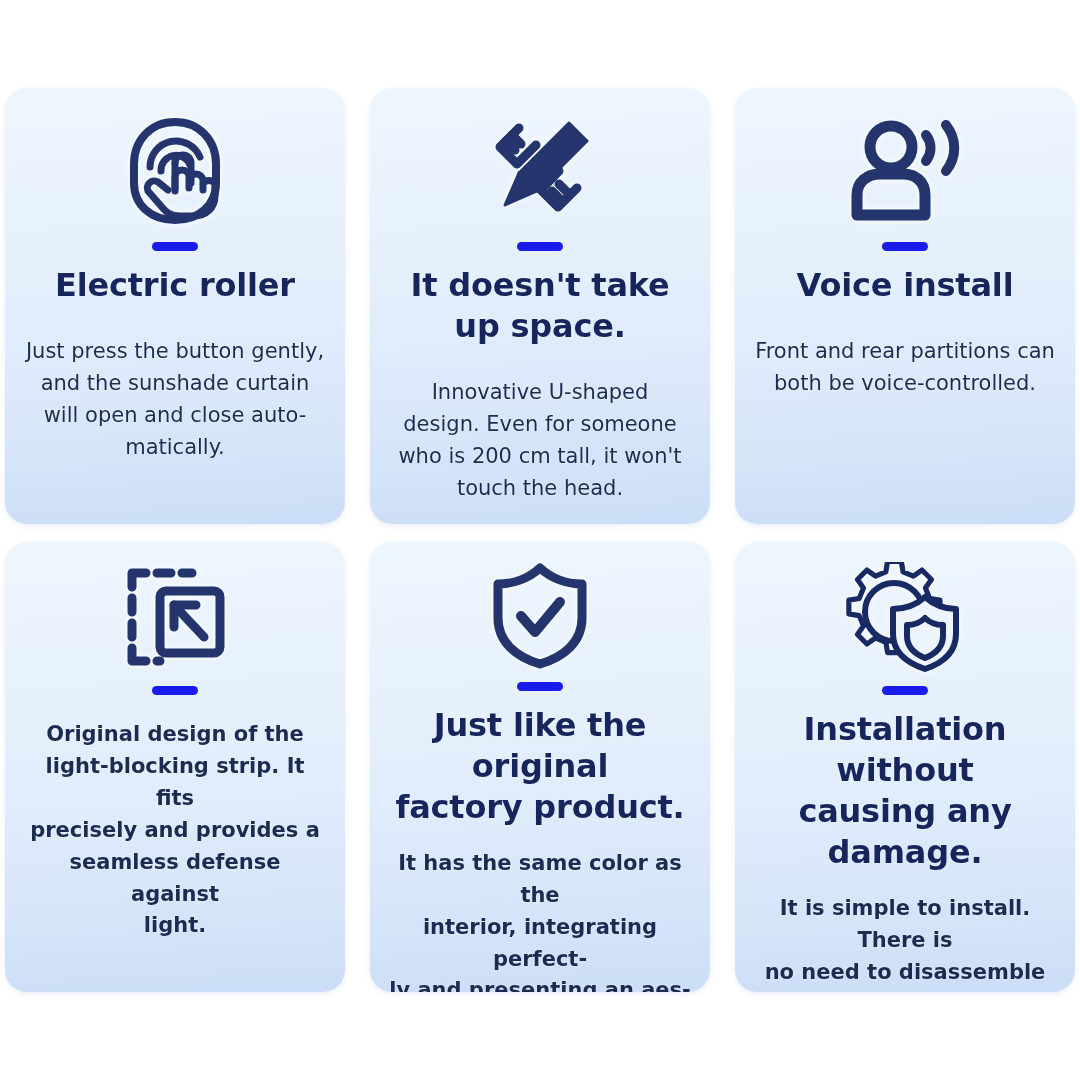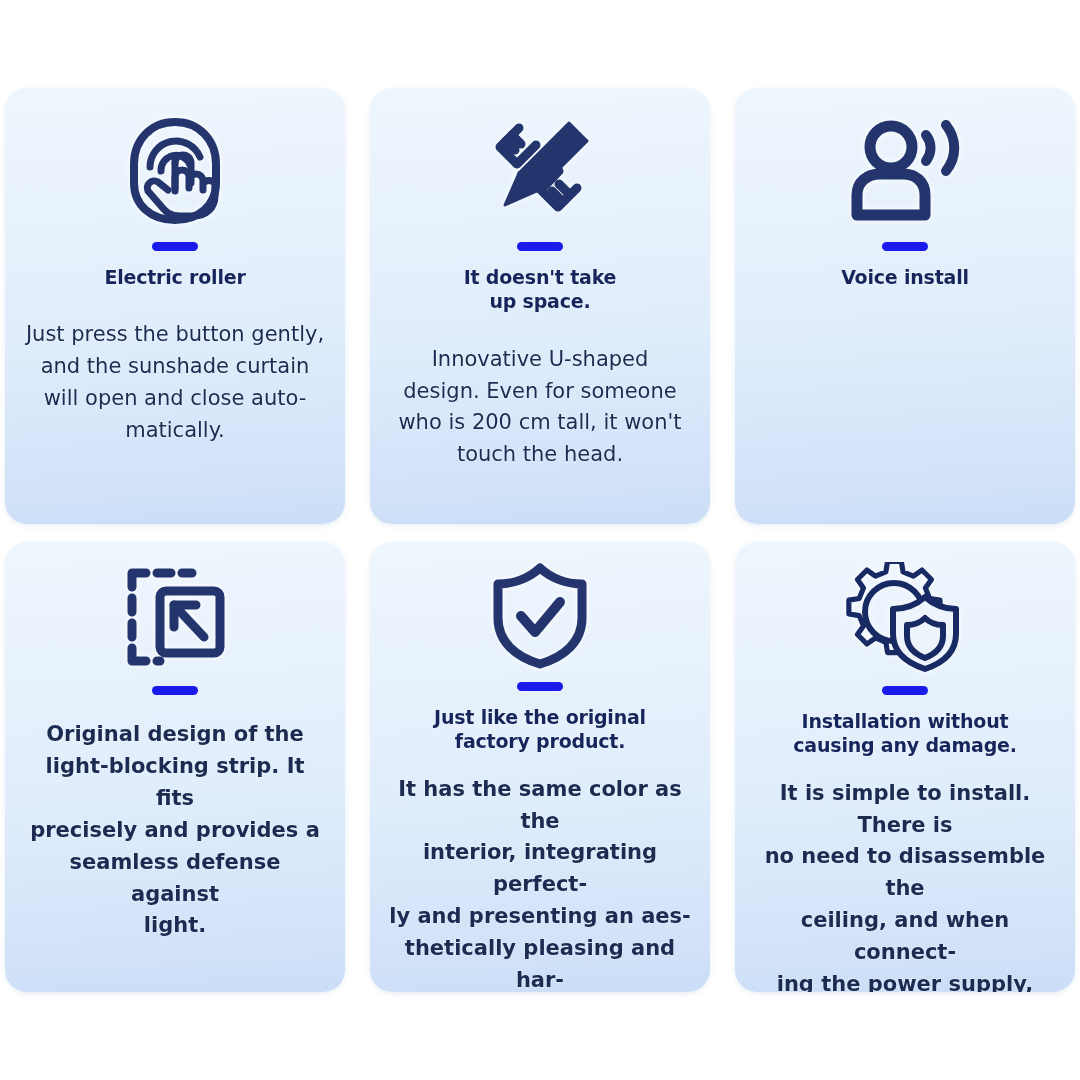--- a/index.html
+++ b/index.html
@@ -57,21 +57,21 @@
     border-radius: 5px;
     background: #1a1aea;
     margin-top: 12px;
     margin-bottom: 4px;
     flex: none;
   }
 
   .card-title {
     color: #16265c;
     font-weight: 700;
-    font-size: 19px;
+    font-size: 32px;
     line-height: 1.28;
     text-align: center;
     letter-spacing: -0.2px;
     margin: 12px 0 0 0;
     text-shadow: 0 0 2px rgba(255,255,255,0.8);
     white-space: pre-line;
   }
 
   .card-body {
     color: #1c2b51;
@@ -148,20 +148,22 @@
     <div class="icon-wrap">
       <svg width="112" height="104" viewBox="0 0 112 104" fill="none" stroke="#24356e" stroke-width="11" stroke-linecap="round" stroke-linejoin="round">
         <circle cx="42" cy="28" r="21"></circle>
         <path d="M8 96 L8 76 C8 63 18 55 31 55 L54 55 C67 55 76 63 76 76 L76 96 Z"></path>
         <path d="M77 16 C83 24 83 34 77 42" stroke-width="10"></path>
         <path d="M97 6 C108 20 108 38 97 52" stroke-width="10"></path>
       </svg>
     </div>
     <div class="accent-bar"></div>
     <h2 class="card-title">Voice install</h2>
+    <p class="card-body">Front and rear partitions can
+both be voice-controlled.</p>
   </div>
 
   <div class="feature-card row2 card-4">
     <div class="icon-wrap">
       <svg width="110" height="106" viewBox="0 0 110 106" fill="none" stroke="#24356e" stroke-width="9" stroke-linecap="round" stroke-linejoin="round">
         <path d="M12 8 L72 8 M12 8 L12 96 M12 96 L40 96" stroke-dasharray="14 11"></path>
         <rect x="40" y="26" width="60" height="62" rx="6" stroke-width="9"></rect>
         <path d="M84 72 L54 40"></path>
         <path d="M54 40 L54 62 M54 40 L76 40"></path>
       </svg>

